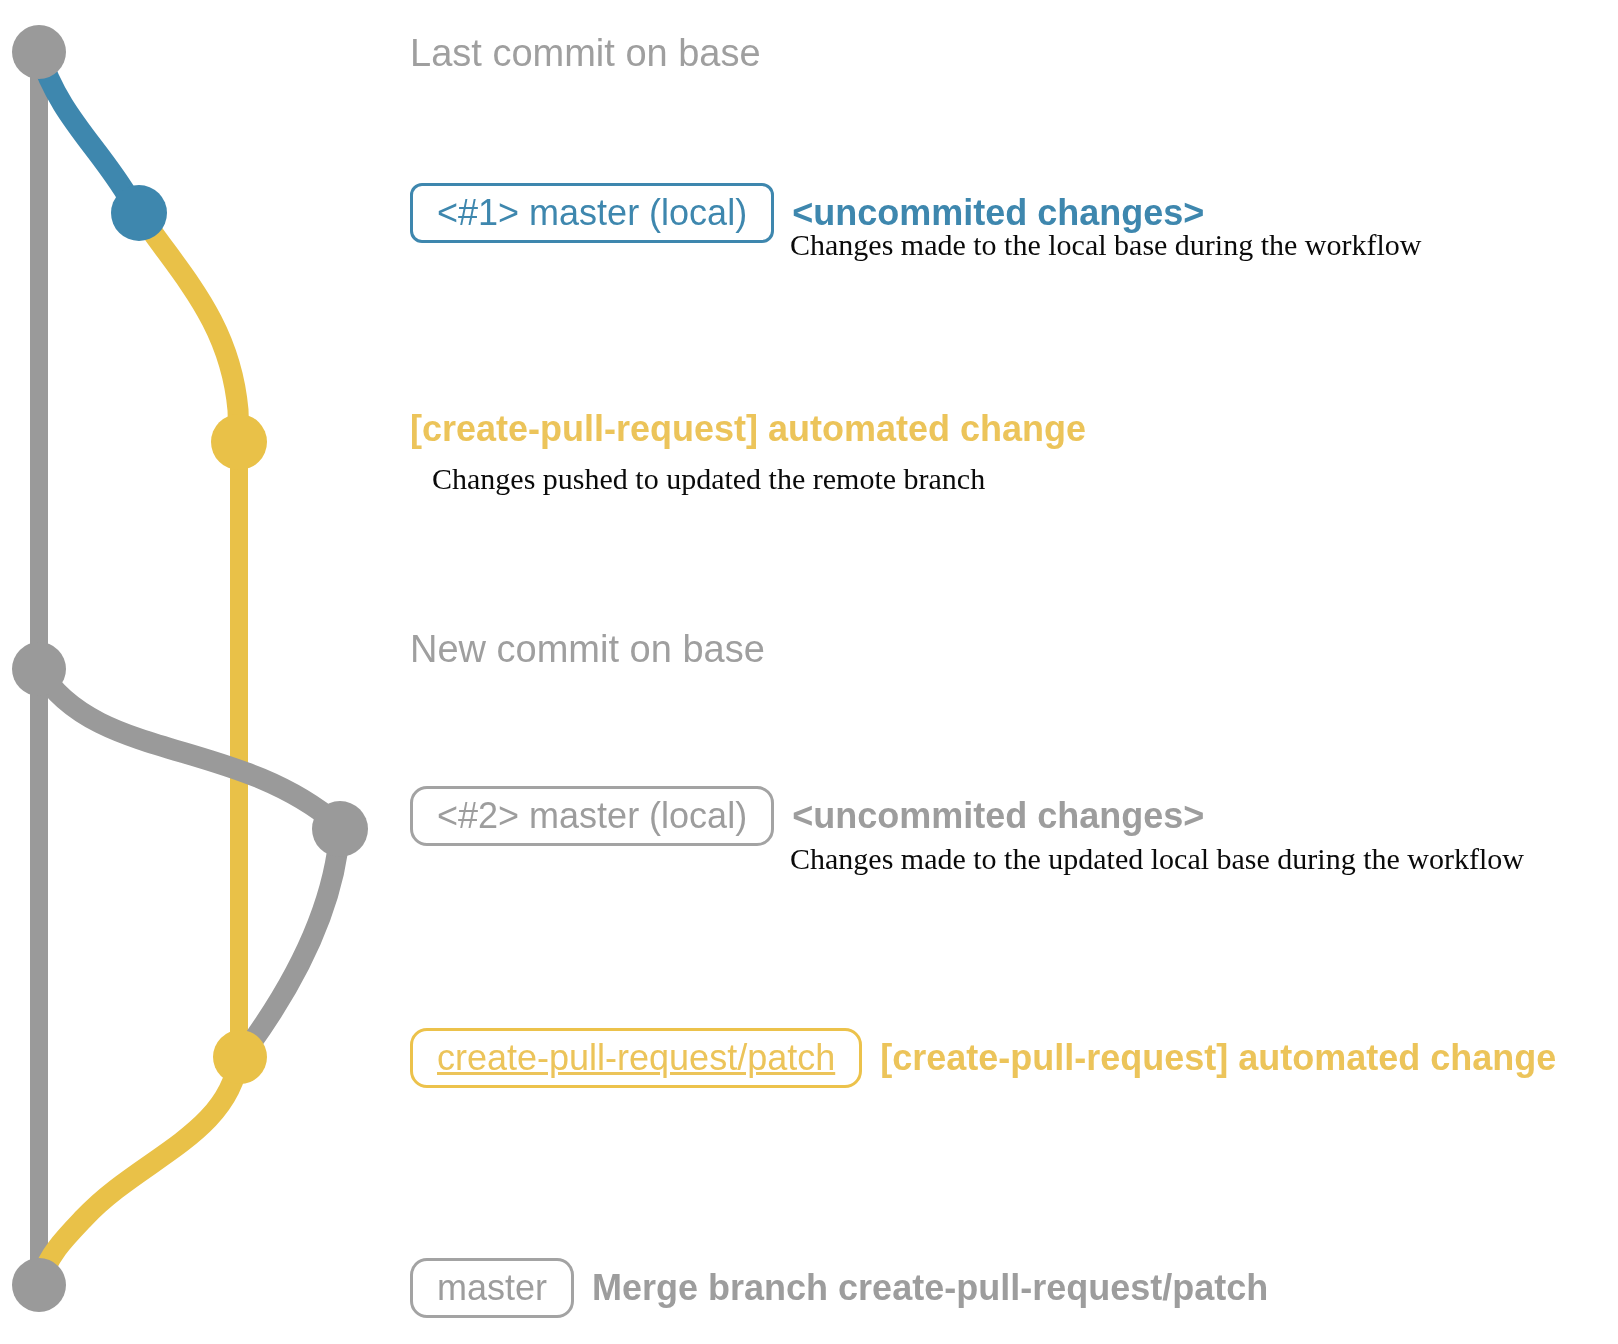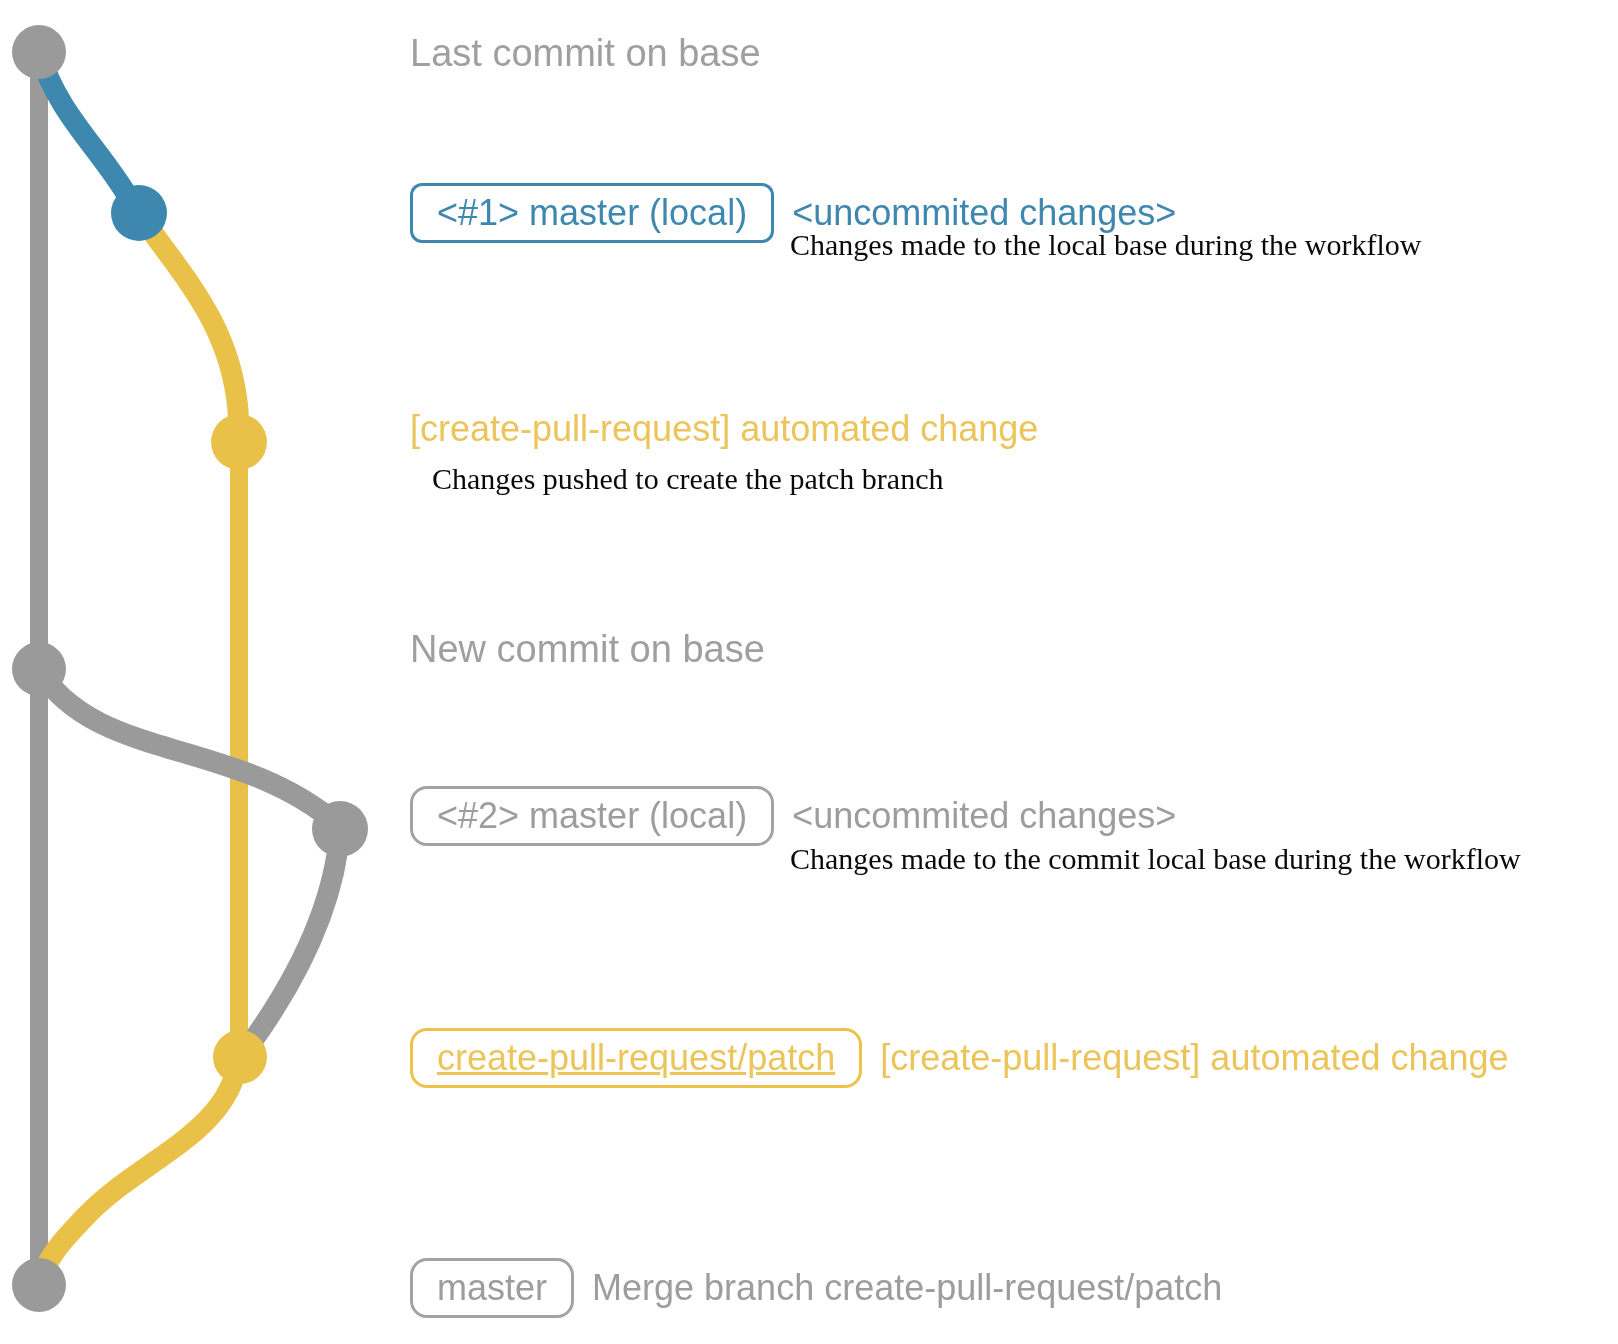--- a/index.html
+++ b/index.html
@@ -27,21 +27,21 @@
     padding:0 24px;
     border:3px solid;
     border-radius:17px;
     font-size:36px;
     box-sizing:border-box;
   }
   .badge.blue   { border-color:#3e87ae; color:#3e87ae;border-radius:12px; }
   .badge.gray   { border-color:#a3a3a3; color:#9d9d9d; }
   .badge.yellow { border-color:#ecc24b; color:#ecc45a;text-decoration:underline; }
 
-  .side { font-size:36px; }
+  .side { font-size:36px;font-weight:bold; }
   .side.blue   { color:#3e87ae; }
   .side.gray   { color:#9d9d9d; }
   .side.yellow { color:#ecc45a; }
 
   .ghost-label {
     position:absolute;
     left:410px;
     font-size:38px;
     color:#9f9f9f;
     white-space:nowrap;
@@ -88,29 +88,29 @@
 
   <div class="row" style="top:183px">
     <span class="badge blue">&lt;#1&gt; master (local)</span>
     <span class="side blue">&lt;uncommited changes&gt;</span>
   </div>
   <div class="desc" style="top:228px; left:790px">Changes made to the local base during the workflow</div>
 
   <div class="row" style="top:408px">
     <span class="side yellow">[create-pull-request] automated change</span>
   </div>
-  <div class="desc" style="top:462px; left:432px">Changes pushed to create the patch branch</div>
+  <div class="desc" style="top:462px; left:432px">Changes pushed to updated the remote branch</div>
 
   <div class="ghost-label" style="top:628px">New commit on base</div>
 
   <div class="row" style="top:786px">
     <span class="badge gray">&lt;#2&gt; master (local)</span>
     <span class="side gray">&lt;uncommited changes&gt;</span>
   </div>
-  <div class="desc" style="top:842px; left:790px">Changes made to the commit local base during the workflow</div>
+  <div class="desc" style="top:842px; left:790px">Changes made to the updated local base during the workflow</div>
 
   <div class="row" style="top:1028px">
     <span class="badge yellow">create-pull-request/patch</span>
     <span class="side yellow">[create-pull-request] automated change</span>
   </div>
 
   <div class="row" style="top:1258px">
     <span class="badge gray">master</span>
     <span class="side gray">Merge branch create-pull-request/patch</span>
   </div>

